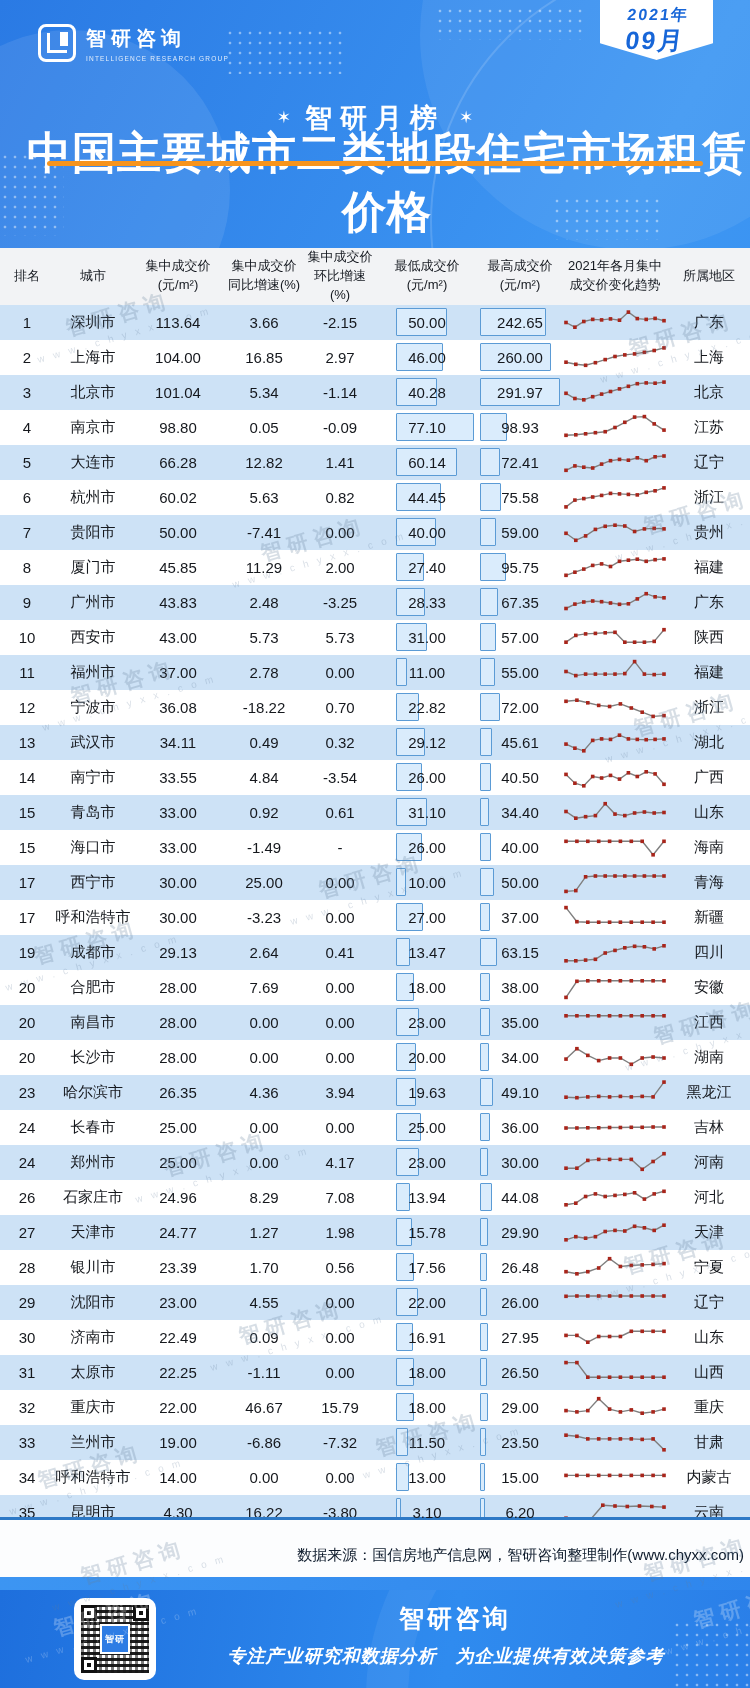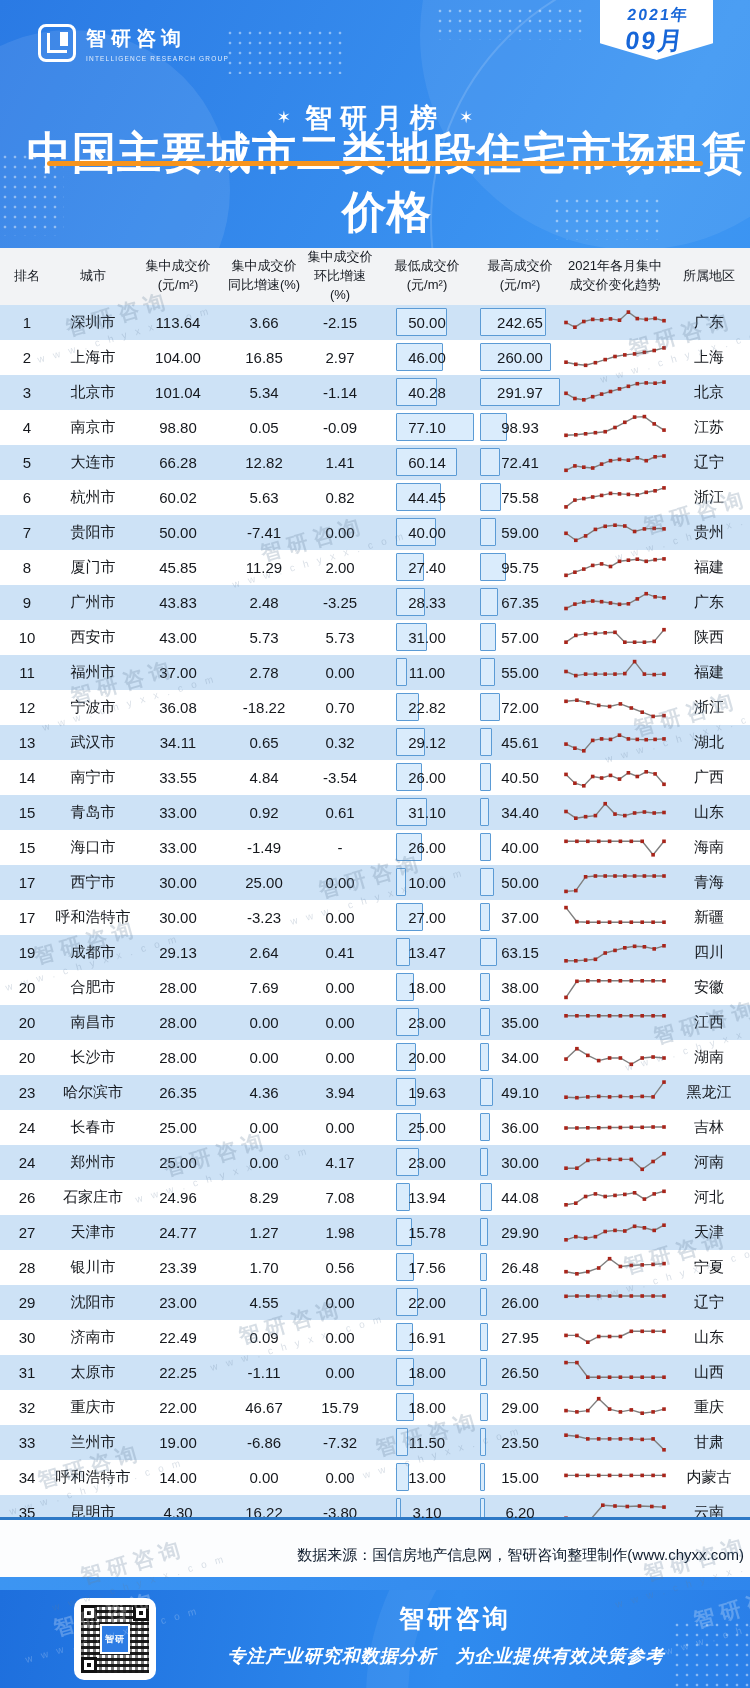--- a/index.html
+++ b/index.html
@@ -500,21 +500,21 @@
                 <rect x="88.3" y="22.6" width="3.6" height="3.6" fill="#A8251B"></rect>
                 <rect x="99.2" y="21.8" width="3.6" height="3.6" fill="#A8251B"></rect>
               </svg>
             </td>
             <td>浙江</td>
           </tr>
           <tr>
             <td>13</td>
             <td>武汉市</td>
             <td>34.11</td>
-            <td>0.65</td>
+            <td>0.49</td>
             <td>0.32</td>
             <td><div class="databar" style="left: 20px; width: 29px;"></div><span class="cellval">29.12</span></td>
             <td><div class="databar" style="left: 2px; width: 12px;"></div><span class="cellval">45.61</span></td>
             <td>
               <svg width="104" height="30">
                 <polyline points="3.0,17.1 11.9,21.2 20.8,23.8 29.7,13.4 38.6,11.9 47.5,12.4 56.5,8.2 65.4,11.9 74.3,12.4 83.2,12.7 92.1,12.4 101.0,11.9" fill="none" stroke="#7F7F7F" stroke-width="1.4"></polyline>
                 <rect x="1.2" y="15.3" width="3.6" height="3.6" fill="#A8251B"></rect>
                 <rect x="10.1" y="19.4" width="3.6" height="3.6" fill="#A8251B"></rect>
                 <rect x="19.0" y="22.0" width="3.6" height="3.6" fill="#A8251B"></rect>
                 <rect x="27.9" y="11.6" width="3.6" height="3.6" fill="#A8251B"></rect>

